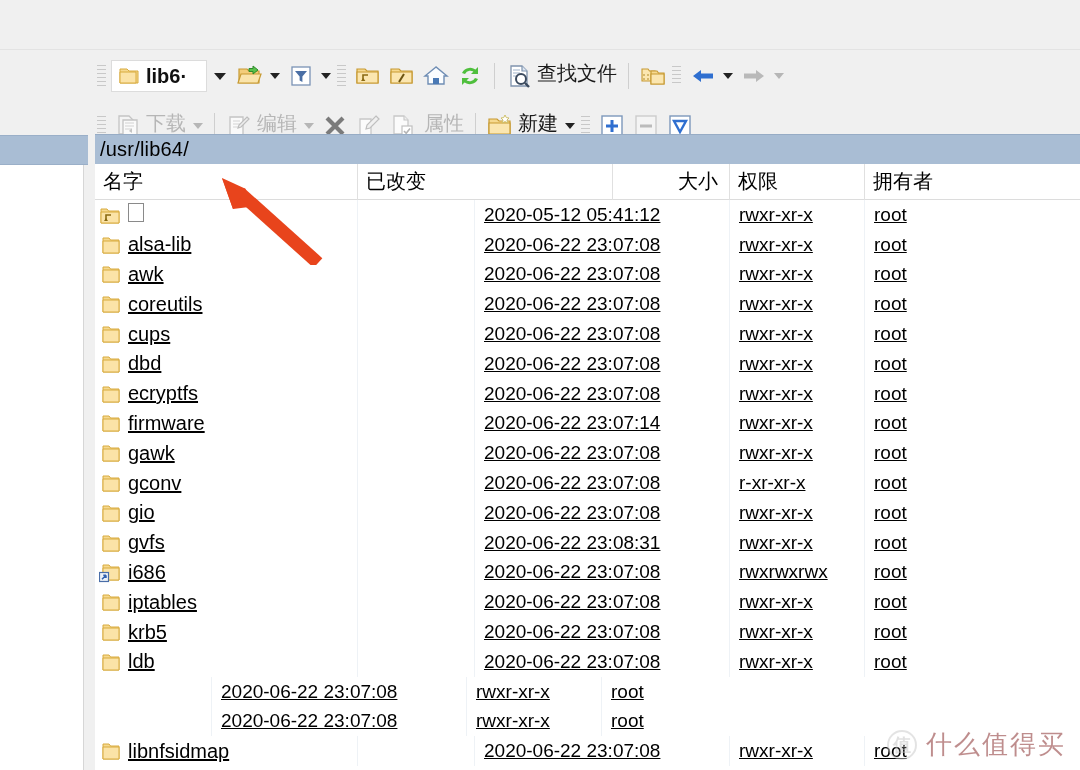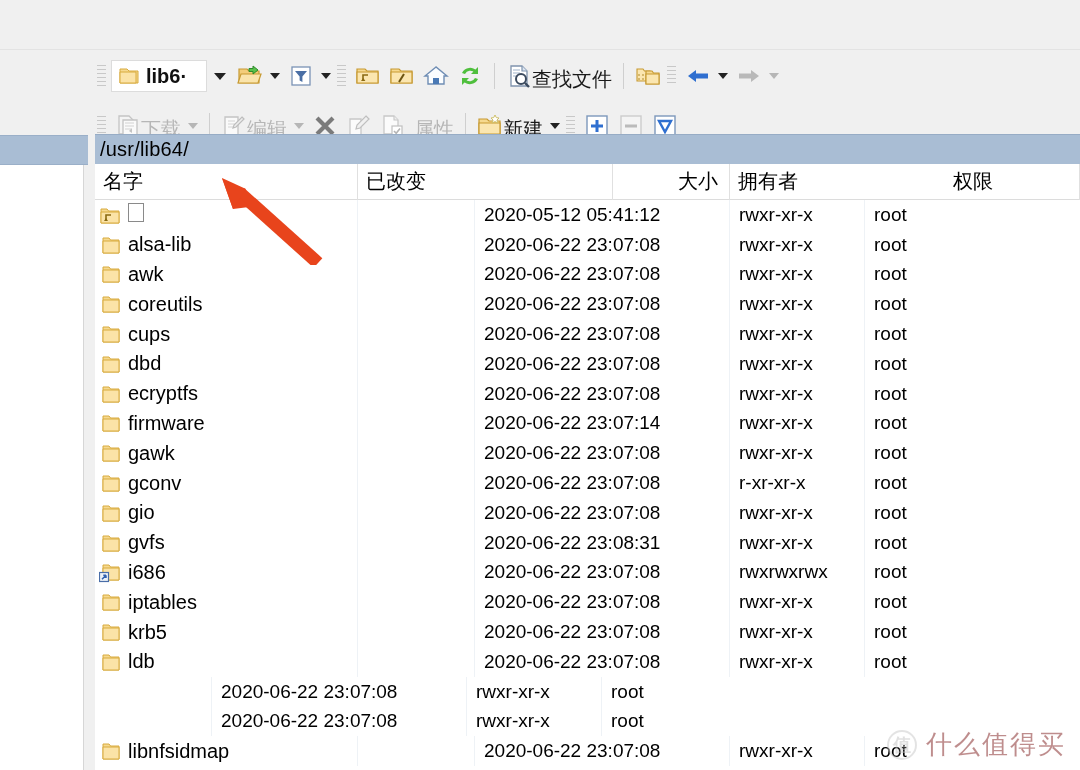--- a/index.html
+++ b/index.html
@@ -56,21 +56,21 @@
     flex: 0 0 auto;
   }
   .grip.small { height: 20px; }
 
   .tb-sep {
     width: 1px; height: 26px; background: #cfcfcf; margin: 0 7px;
     flex: 0 0 auto;
   }
 
   .tb-item {
-    display: flex; align-items: flex-end; 
+    display: flex; align-items: flex-start; gap: 5px;
     padding: 3px 4px; height: 32px;
     flex: 0 0 auto;
     cursor: default;
   }
   .tb-label {
     font-size: 20px; color: #1a1a1a;
     line-height: 1;
   }
   .tb-label.disabled { color: #b6b6b6; }
 
@@ -129,21 +129,21 @@
     border-bottom: 1px solid #dcdcdc;
   }
   .th {
     font-size: 20px; color: #000; height: 36px;
     display: flex; align-items: center;
     border-right: 1px solid #e0e0e0;
     padding: 0 6px;
     flex: 0 0 auto;
   }
   .row {
-    display: flex; height: 29.8px; align-items: center;
+    display: flex; height: 29.8px; align-items: center; text-decoration: underline;
   }
   .cell {
     font-size: 19px; color: #000; height: 29.8px;
     display: flex; align-items: center;
     border-right: 1px solid #eef2f6;
     padding: 0 6px;
     flex: 0 0 auto;
     white-space: nowrap;
     overflow: hidden;
   }
@@ -443,22 +443,22 @@
 
   <div class="path-bar">
     <span class="path-text">/usr/lib64/</span>
   </div>
 
   <div class="table">
     <div class="thead">
       <div class="th c-name">名字</div>
       <div class="th c-changed">已改变</div>
       <div class="th c-size">大小</div>
+      <div class="th c-perms">权限</div>
       <div class="th c-owner">拥有者</div>
-      <div class="th c-perms">权限</div>
     </div>
     <div id="tbody">
         <div class="row">
           <div class="cell c-name">
             <span class="icn sm">
               <svg viewBox="0 0 22 22" width="22" height="22">
                 <path d="M2 5h6l1.6 2H20v12H2z" fill="#f6d98f" stroke="#d8ab3e" stroke-width="1"></path>
                 <path d="M2 8h18v11H2z" fill="#fbe3a7" stroke="#d8ab3e" stroke-width="1"></path>
                 <path d="M7 16v-5h5" fill="none" stroke="#8a6a12" stroke-width="1.6"></path>
                 <path d="M5 17l2-3 2 3z" fill="#8a6a12"></path>

